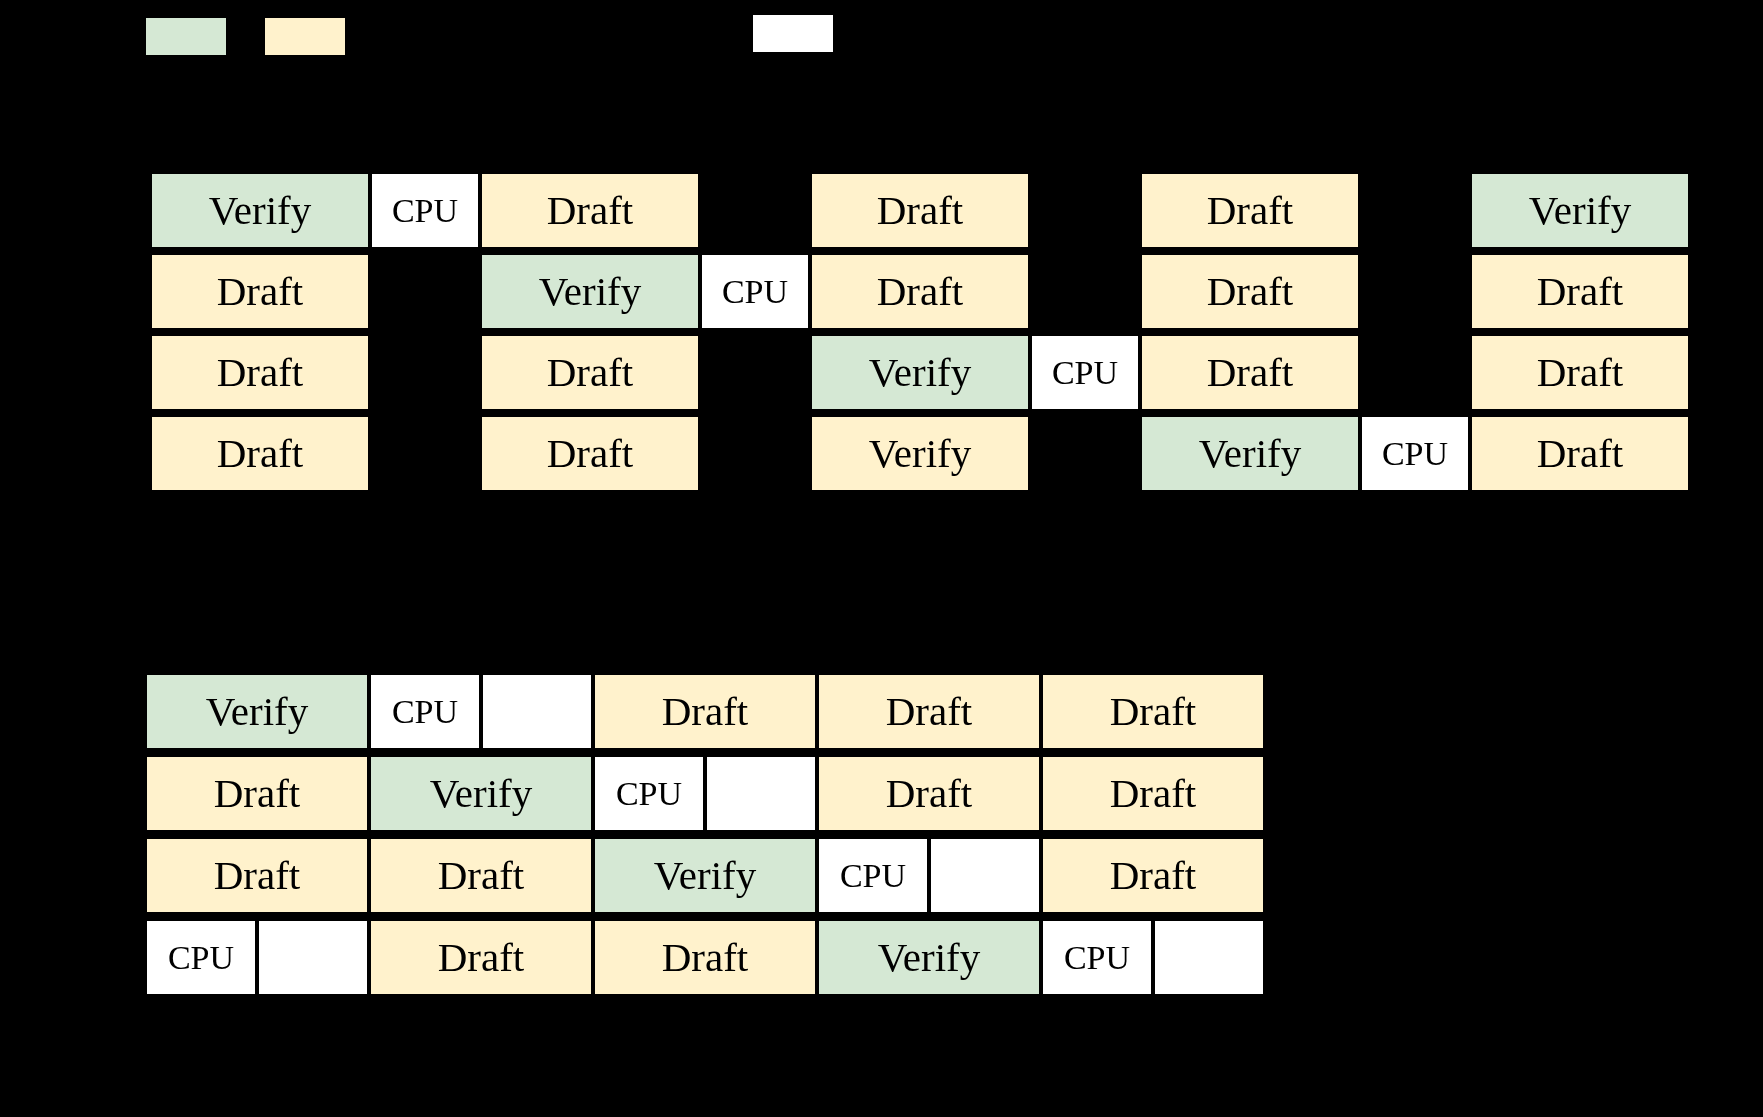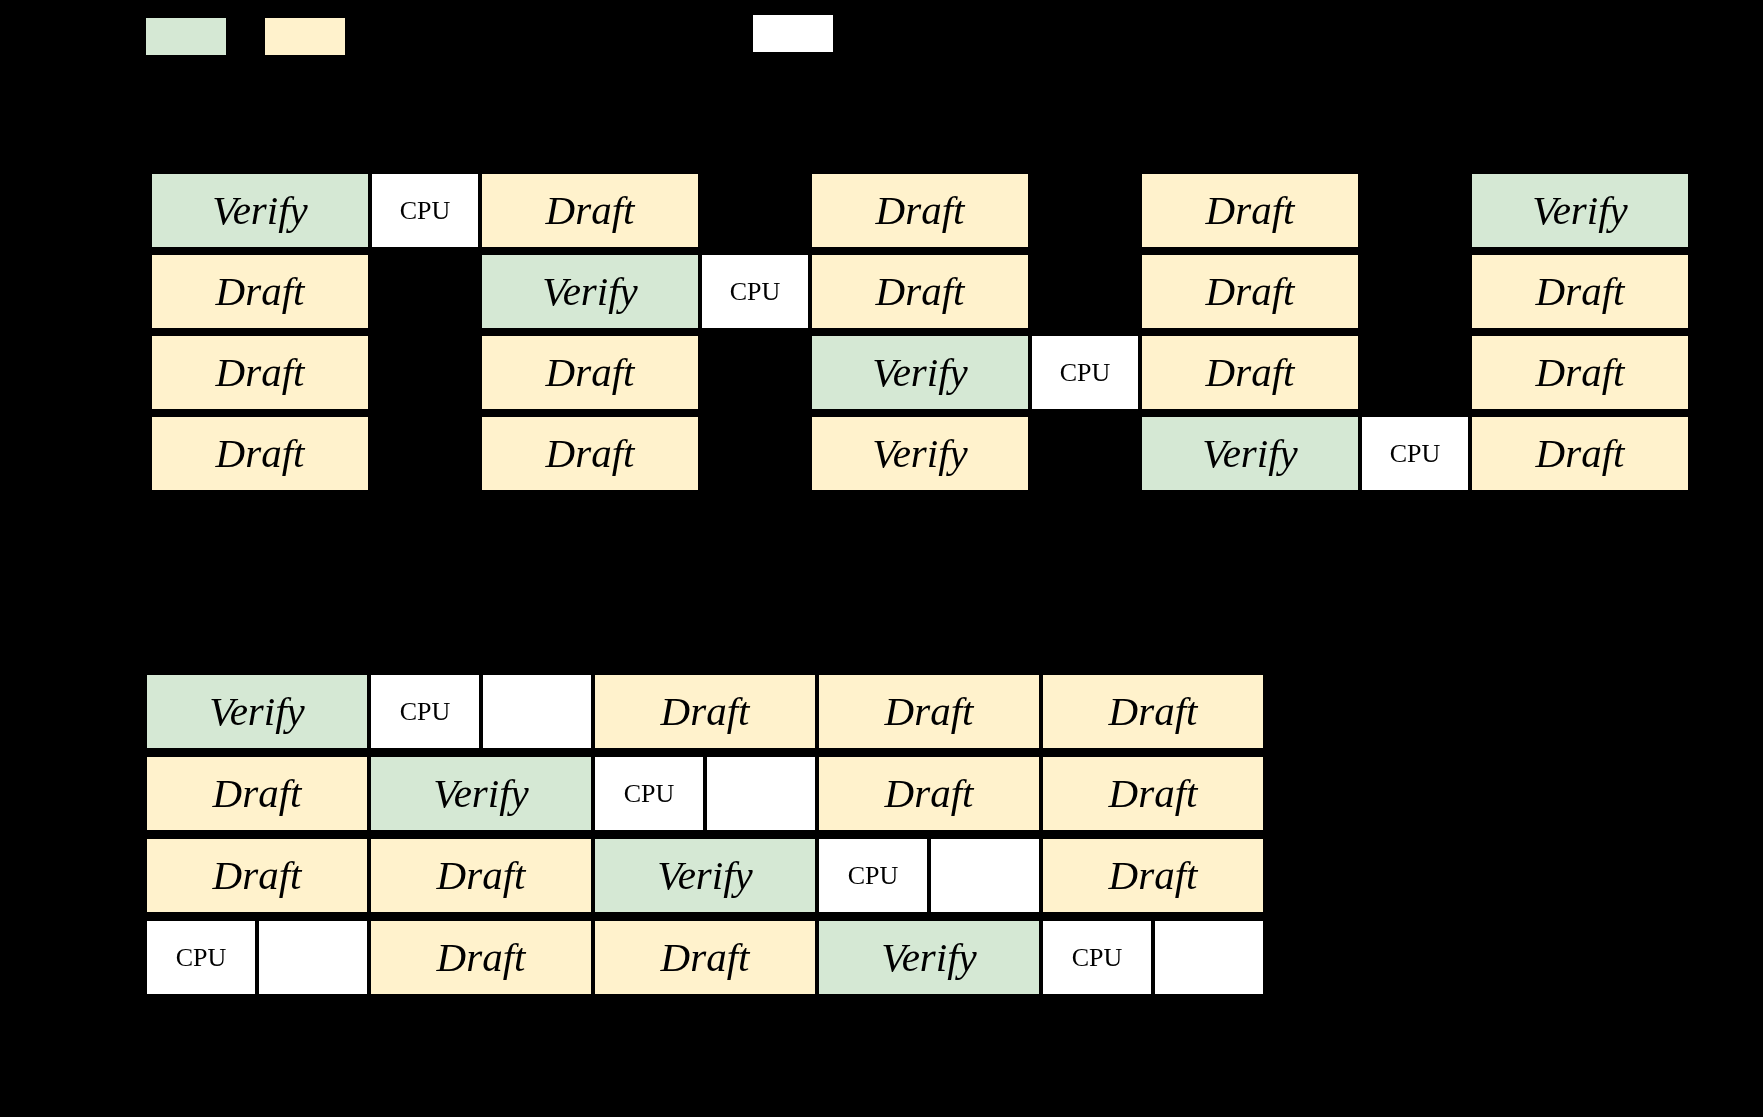--- a/index.html
+++ b/index.html
@@ -24,22 +24,22 @@
     position: absolute;
     box-sizing: border-box;
     border: 2px solid #000000;
     display: flex;
     align-items: center;
     justify-content: center;
     color: #000000;
     line-height: 1;
     white-space: nowrap;
   }
-  .cell.big { font-size: 41px; font-style: italic; }
-  .cell.small { font-size: 26px; }
+  .cell.big { font-size: 41px; }
+  .cell.small { font-size: 34px; }
 </style>
 </head>
 <body>
 
 <div id="canvas">
   <div id="legend">
       <div class="swatch" style="left: 146px; top: 18px; background: rgb(213, 232, 212);"></div>
       <div class="swatch" style="left: 265px; top: 18px; background: rgb(255, 242, 204);"></div>
       <div class="swatch" style="left: 753px; top: 15px; background: rgb(255, 255, 255);"></div>
     </div>

